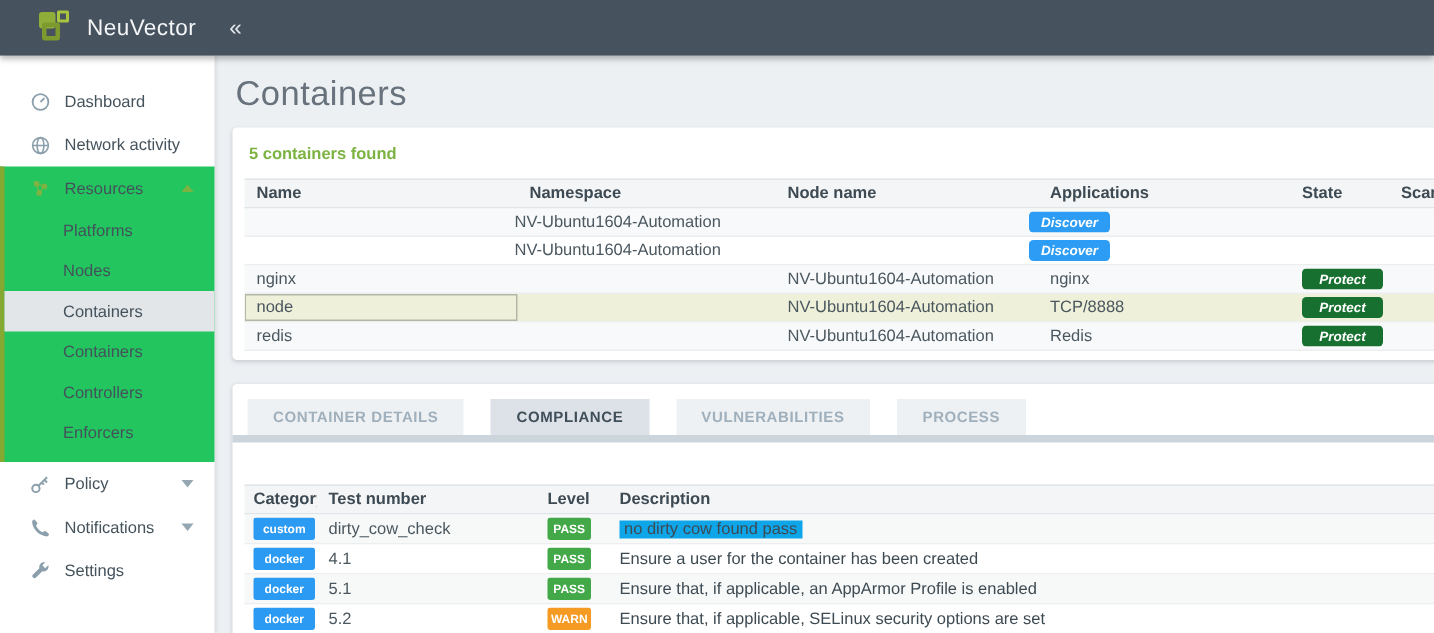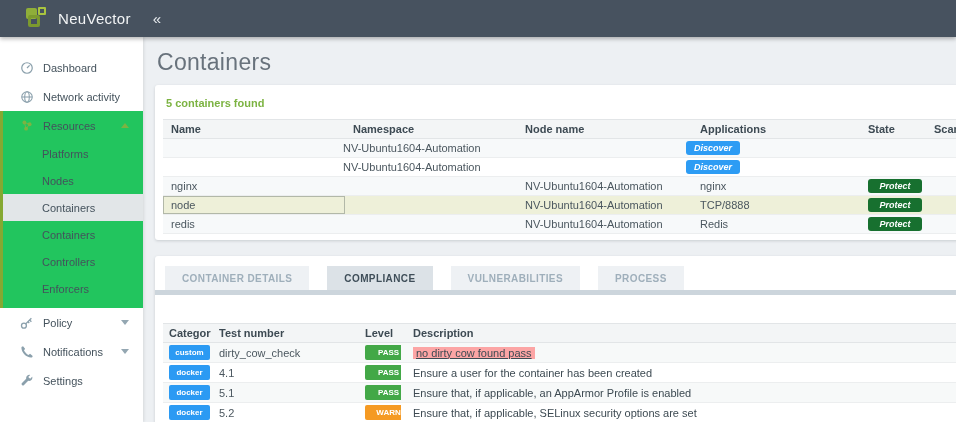--- a/index.html
+++ b/index.html
@@ -61,21 +61,21 @@
   .c-name{width:182px;} .c-ns{width:172px;} .c-node{width:175px;}
   .c-app{width:172px;} .c-state{width:62px; padding-left:4px;} .c-scan{width:60px;}
   .cell.focus { box-shadow:inset 0 0 0 1px #b2b8a8; height:100%; display:flex; align-items:center; }
 
   .badge { display:inline-block; text-align:center; color:#fff; font-weight:bold; border-radius:3px; }
   .state-badge { width:54px; font-size:9px; padding:2px 0;font-style:italic; }
   .badge-discover { background:#2d9cf4; }
   .badge-protect  { background:#17702f; }
   .cat-badge  { width:41px; font-size:8px; padding:3px 0; border-radius:2px; }
   .badge-custom, .badge-docker { background:#2b9af3; }
-  .lvl-badge  { width:47px; font-size:8px; padding:3px 0; border-radius:2px; }
+  .lvl-badge  { width:29px; font-size:8px; padding:3px 0; border-radius:2px; }
   .badge-pass { background:#43a847; }
   .badge-warn { background:#f59a23; }
 
   
   .card2 { margin-top:16px; padding-top:10px; height:230px; }
   .tabs { display:flex; margin-left:10px; }
   .tab { height:24px; display:flex; align-items:center; padding:0 17px; margin-right:18px;
          background:#eef1f4; color:#9fafbb; font-size:10px; font-weight:bold;
          letter-spacing:.4px; cursor:pointer; white-space:nowrap; }
   .tab.active { background:#dce2e7; color:#3f4e59; }
@@ -85,21 +85,21 @@
 
   .ctable { margin:28px 0 0 8px; }
   .crow { display:flex; height:20px; align-items:center; border-bottom:1px solid #eceeef; background:#fff; cursor:pointer; }
   .crow:nth-child(even) { background:#f7f9f9; }
   .chrow { display:flex; background:#f3f5f6; border-top:1px solid #e2e5e7; border-bottom:1px solid #e2e5e7;
            font-weight:bold; color:#3d4a53; height:20px; align-items:center; }
   .cc-cat{width:48px; padding-left:6px;} .cc-test{width:150px; padding-left:8px;}
   .cc-level{width:40px; padding-left:4px;} .cc-desc{flex:1; padding-left:12px;}
   .cc-cat,.cc-test,.cc-level,.cc-desc { overflow:hidden; white-space:nowrap; }
   .desc { color:#3d4a52; }
-  .hl { background:#fca5a5; padding:1px 3px;text-decoration:underline; }
+  .hl { background:#0ea5e9; padding:1px 3px; }
 </style>
 </head>
 <body>
 
 <div class="topbar">
   <span class="logo">
     <span class="sq-a"></span>
       <span class="sq-b"></span>
       <span class="sq-c"></span>
   </span>

